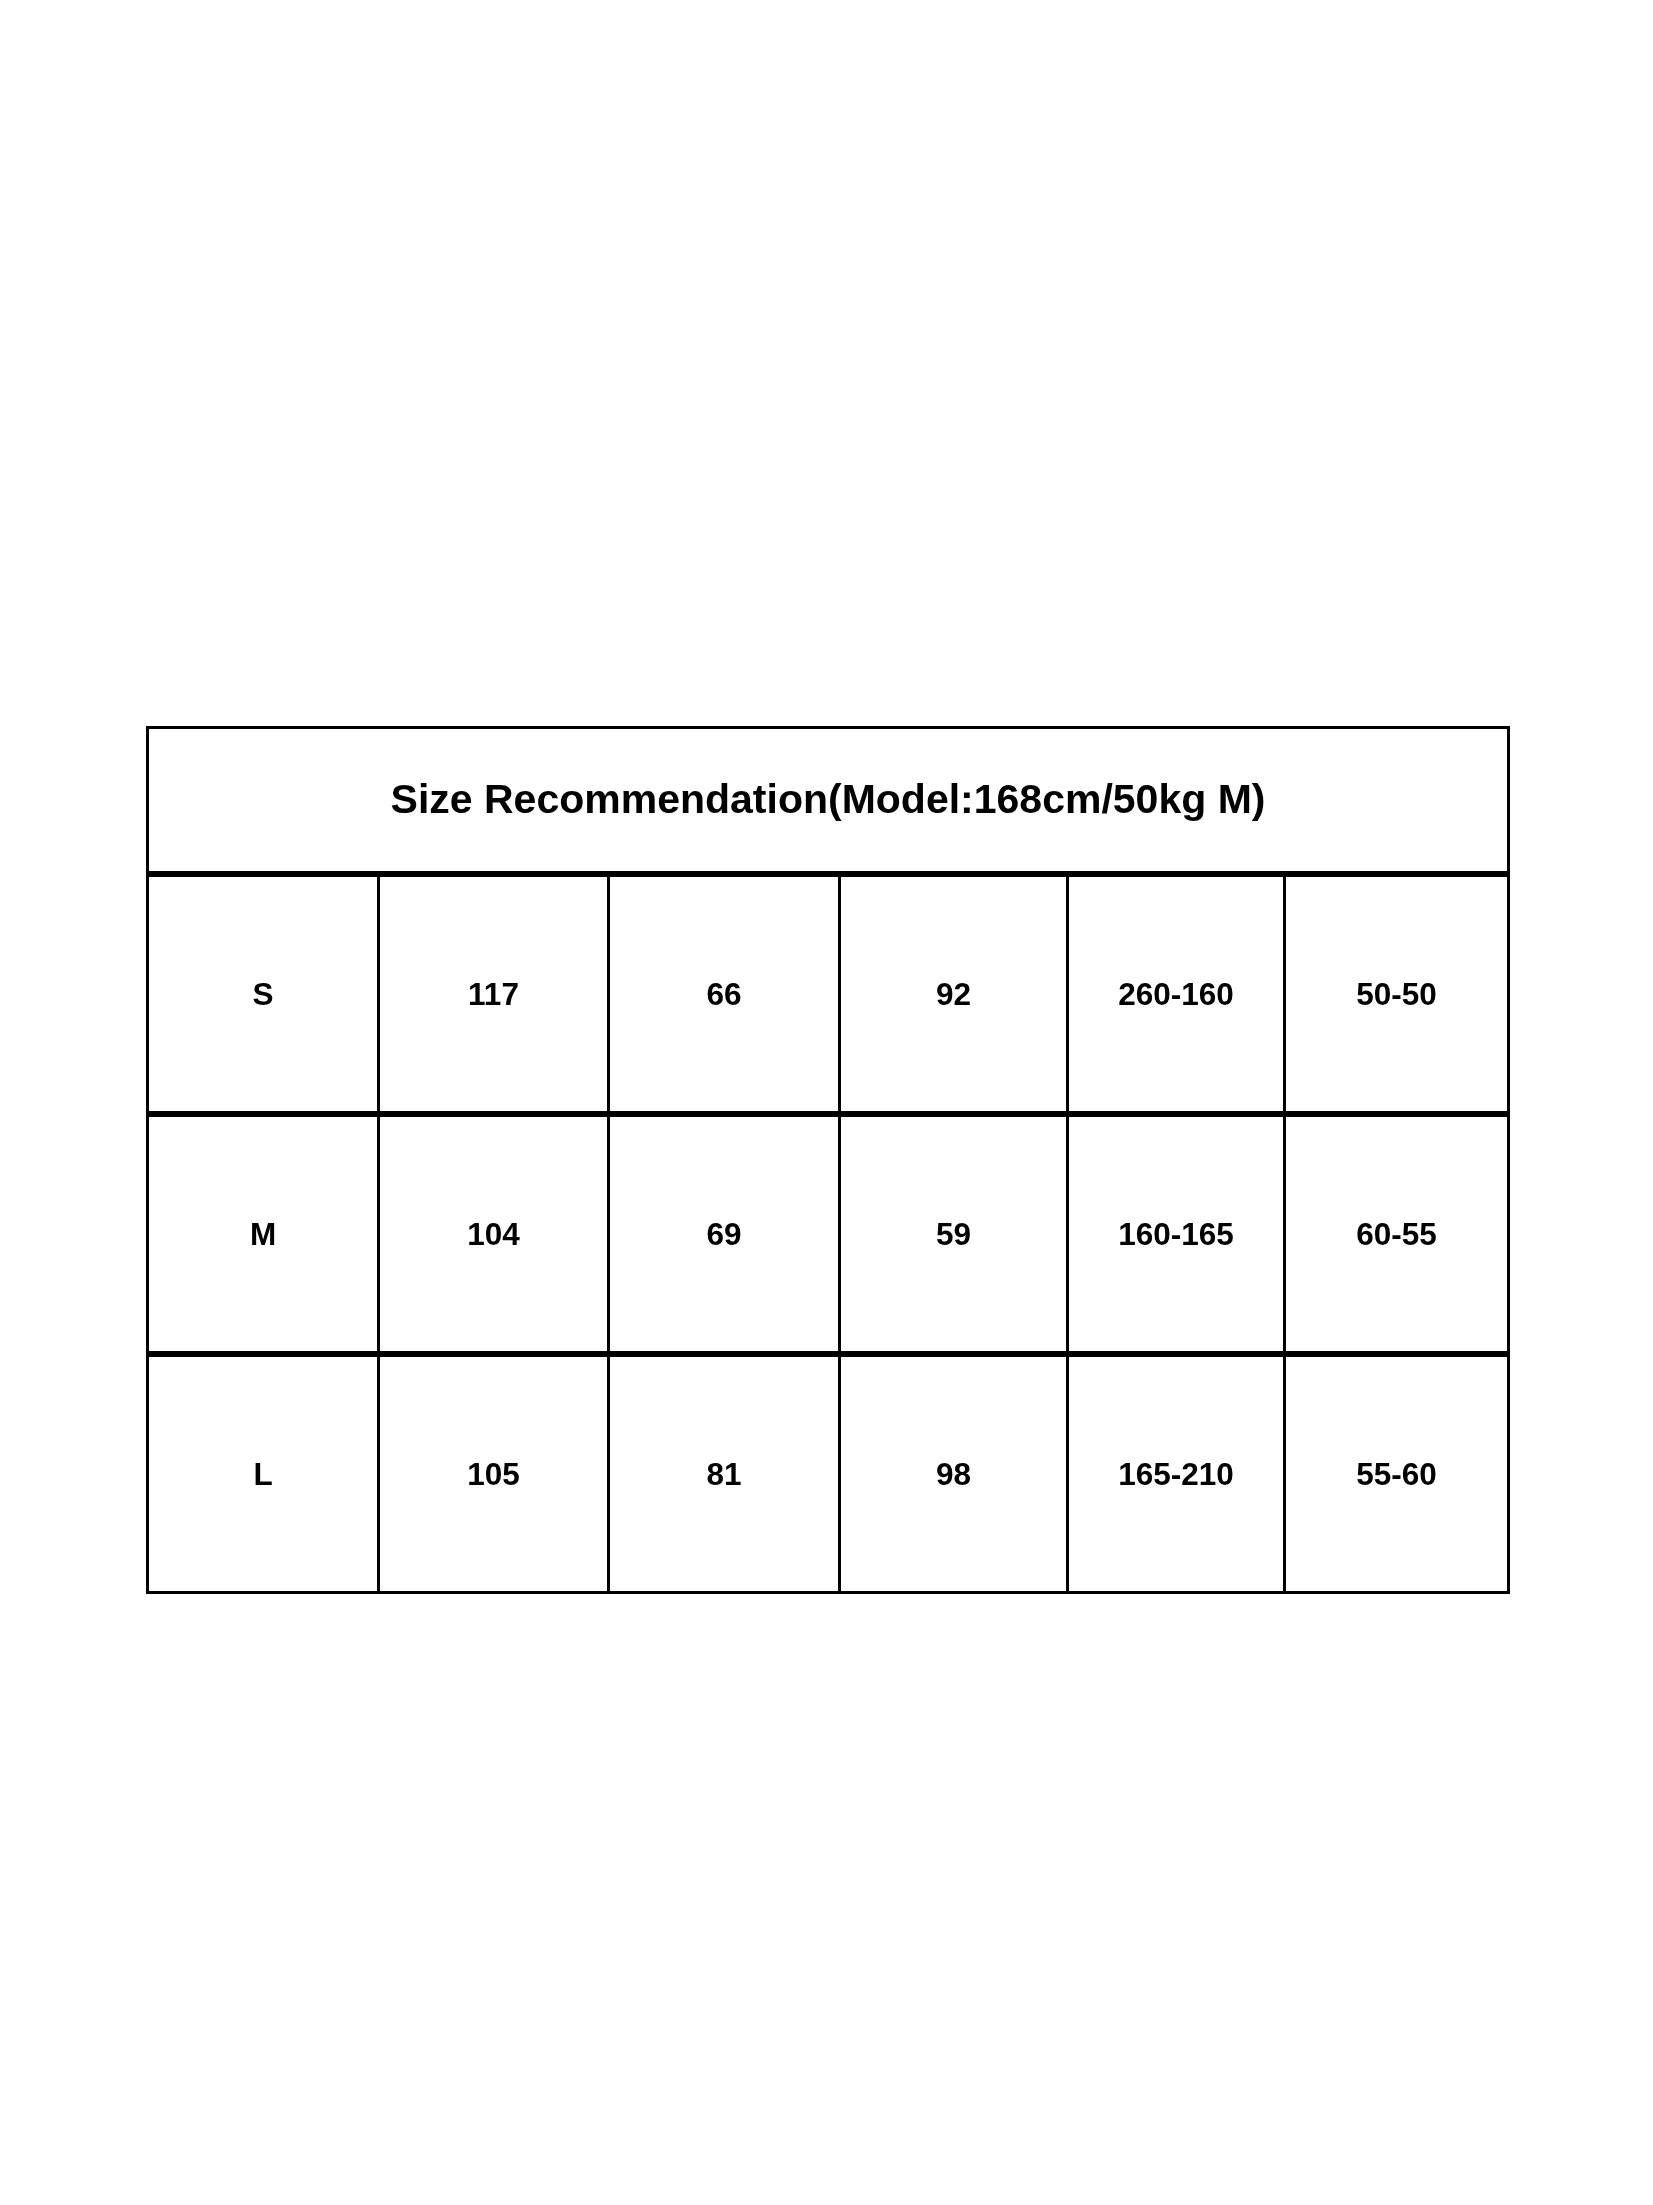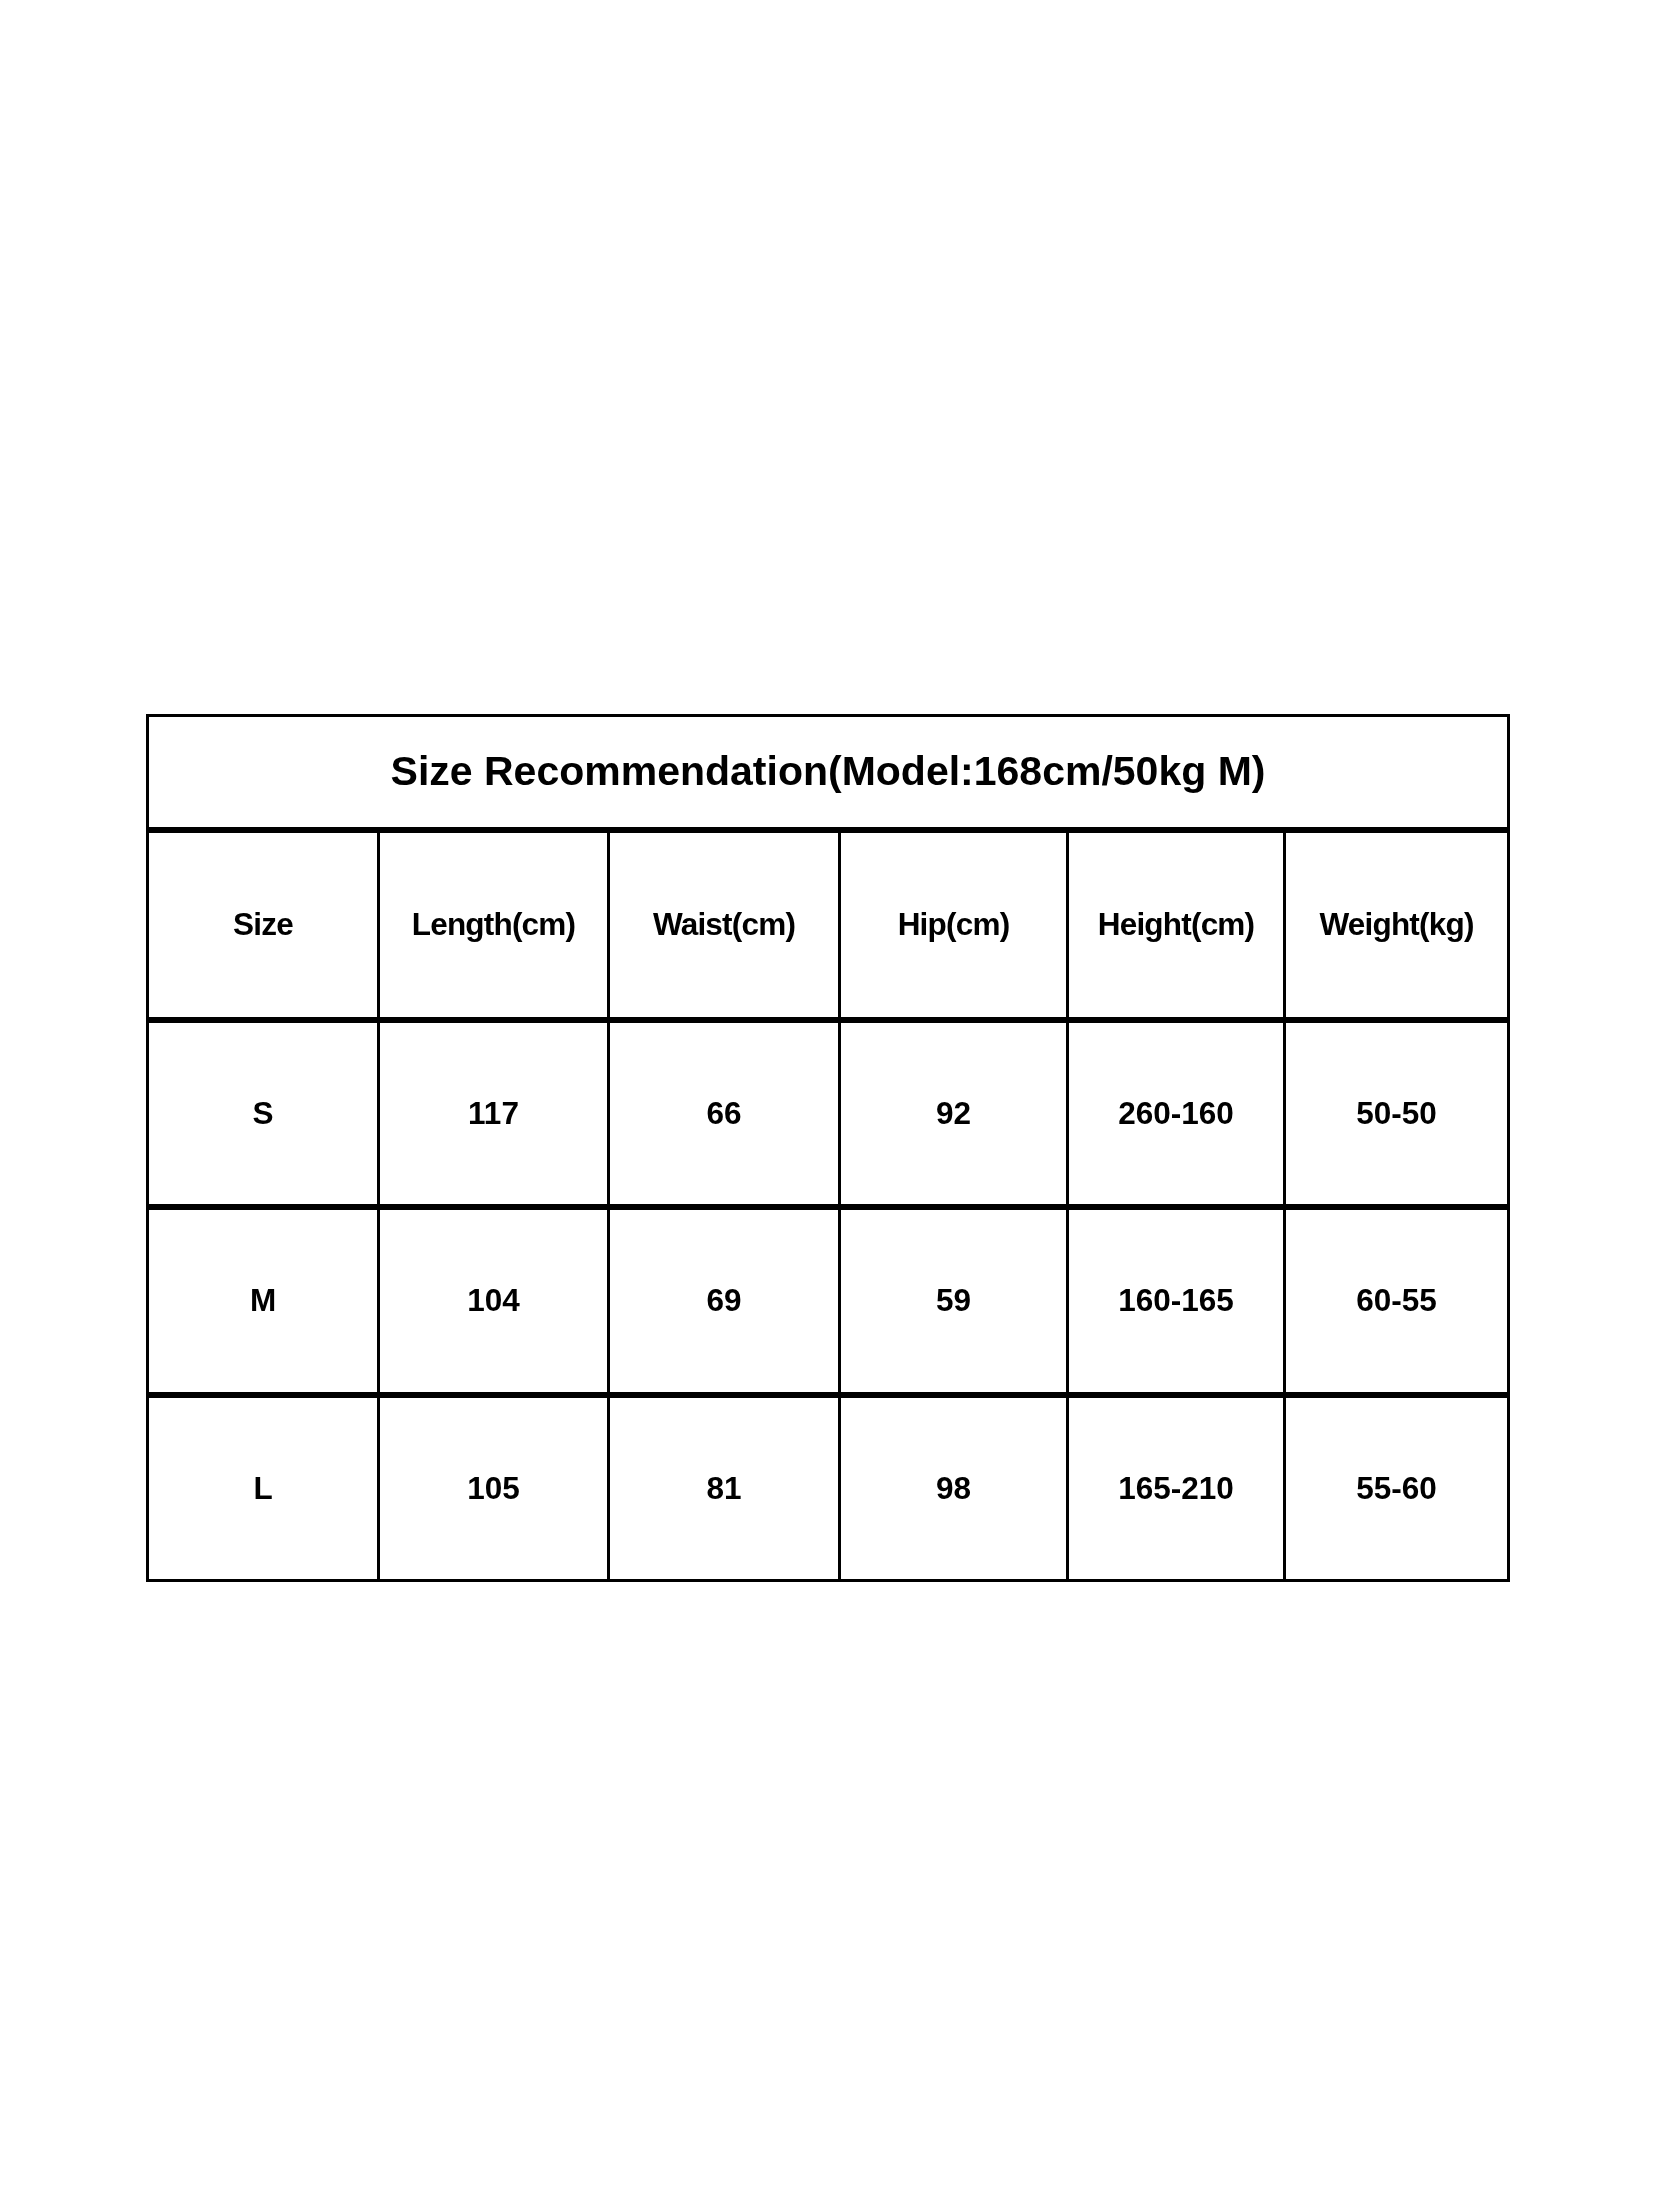--- a/index.html
+++ b/index.html
@@ -10,21 +10,21 @@
   html,body{margin:0;padding:0;}
   body{
     width:1654px;height:2205px;
     background:var(--bg);
     font-family:"Liberation Sans", sans-serif;
     color:var(--text);
     overflow:hidden;
     position:relative;
   }
   .canvas{
-    position:absolute;left:0;top:0;width:1654px;height:1611px;background:var(--bg);border-radius:11px;
+    position:absolute;left:0;top:12px;width:1654px;height:1611px;background:var(--bg);border-radius:11px;
   }
   table.size-table{
     position:absolute;
     left:146px;top:714px;
     width:1360px;height:868px;
     border-collapse:collapse;
     table-layout:fixed;
     background:var(--bg);
   }
   table.size-table td{
@@ -65,28 +65,20 @@
       <col style="width:230px">
       <col style="width:231px">
       <col style="width:228px">
       <col style="width:217px">
       <col style="width:224px">
     </colgroup>
     <tbody>
       <tr class="title-row">
         <td colspan="6">Size Recommendation(Model:168cm/50kg M)</td>
       </tr>
-      <tr class="header-row">
-        <td>Size</td>
-        <td>Length(cm)</td>
-        <td>Waist(cm)</td>
-        <td>Hip(cm)</td>
-        <td>Height(cm)</td>
-        <td>Weight(kg)</td>
-      </tr>
       <tr class="data-row">
         <td>S</td>
         <td>117</td>
         <td>66</td>
         <td>92</td>
         <td>260-160</td>
         <td>50-50</td>
       </tr>
       <tr class="data-row">
         <td>M</td>

